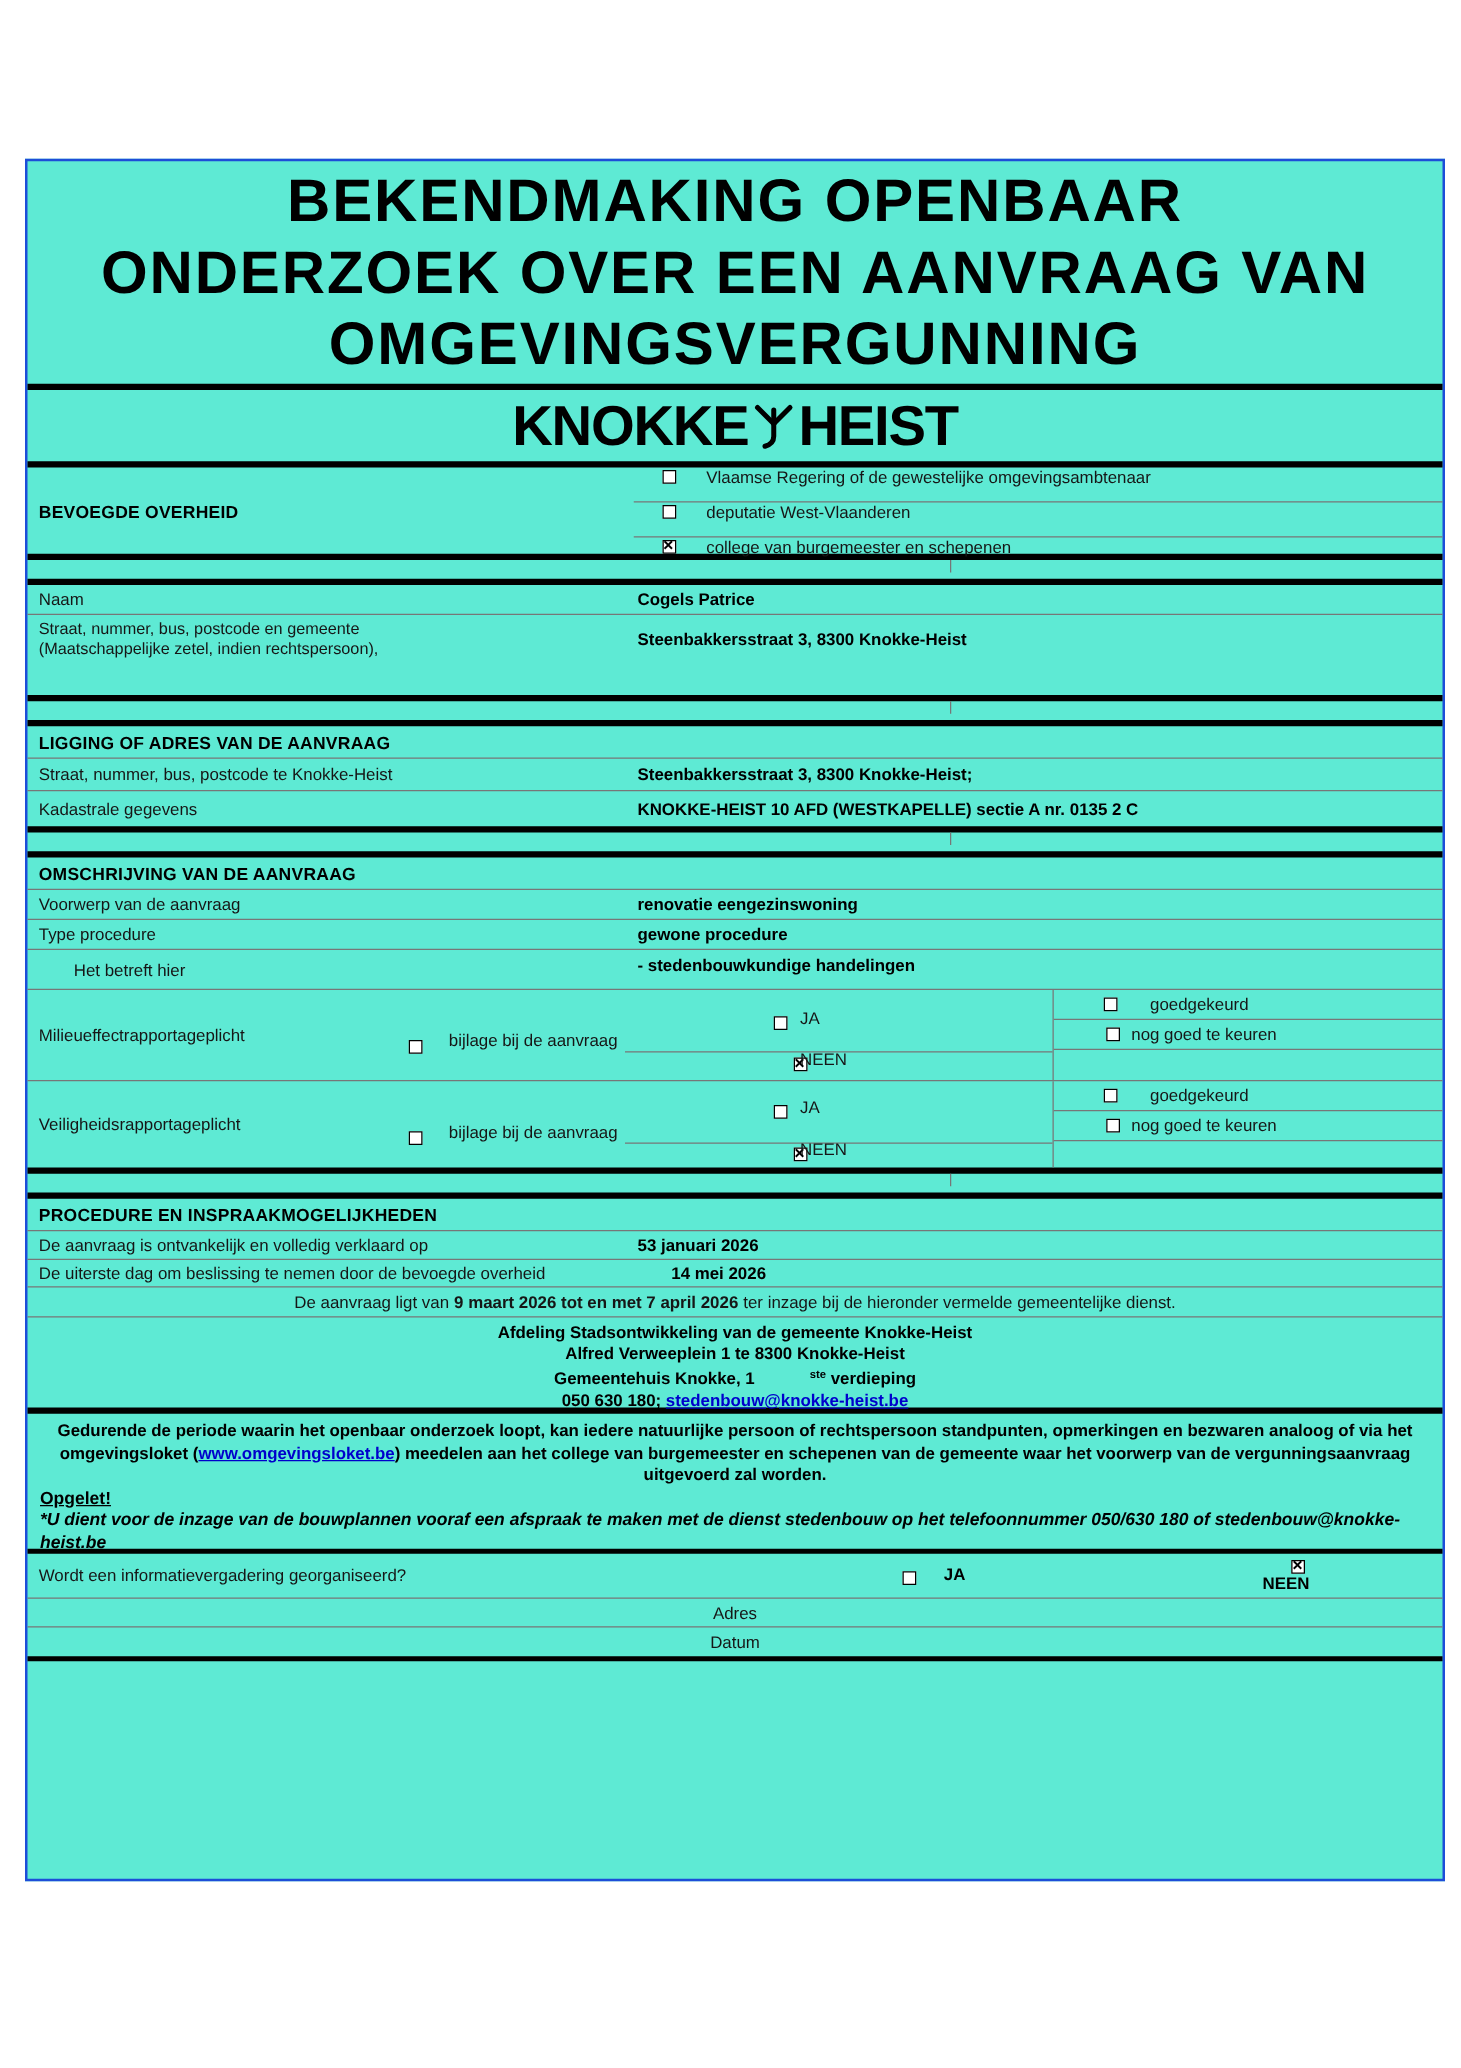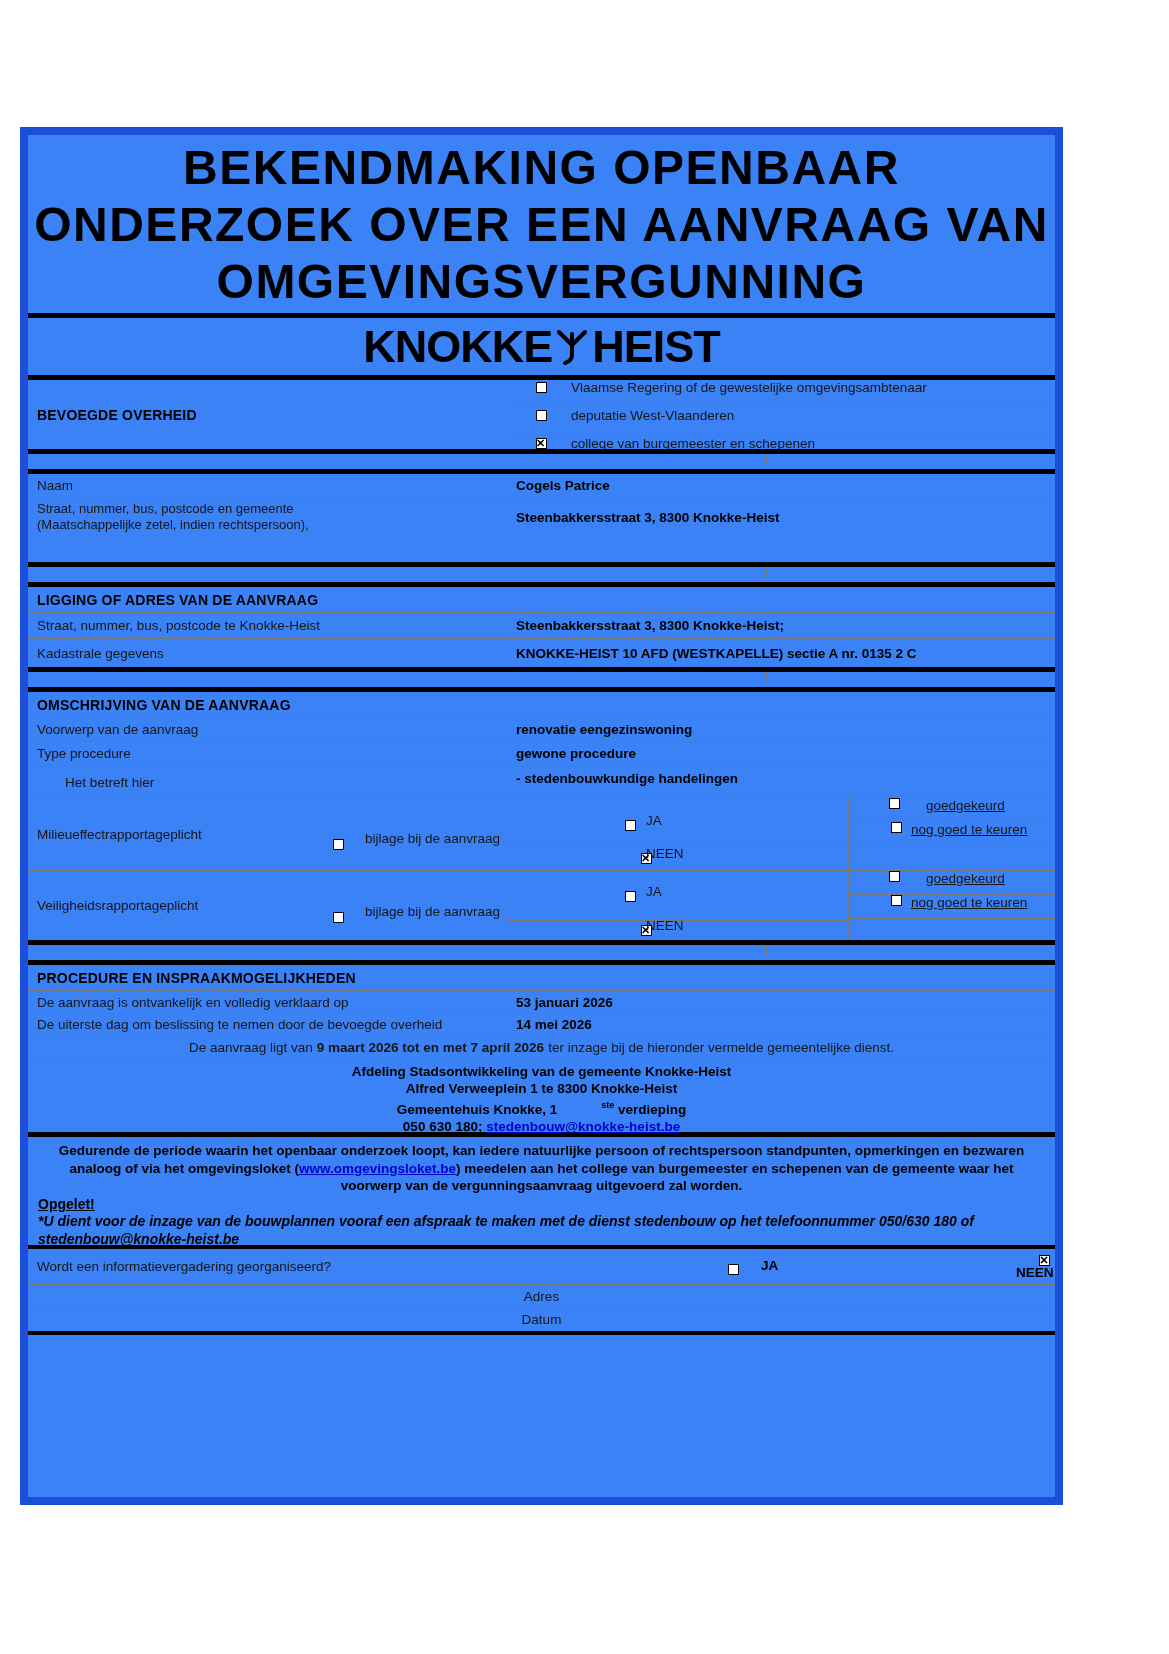--- a/index.html
+++ b/index.html
@@ -2,22 +2,22 @@
 <html style="--link: #0000cc;"><head>
 <meta charset="utf-8">
 <style>
   * { margin:0; padding:0; box-sizing:border-box; }
   html,body { background:#fff; }
   body {
     width:1169px; height:1654px; position:relative;
     font-family:"Liberation Sans", sans-serif; color:#161616;
   }
   .form {
-    position:absolute; left:20px; top:127px; width:1043px; height:1378px;
-    border:8px solid #1d4ed8; background:#3b82f6; display:flex; flex-direction:column;
+    position:absolute; left:20px; top:127px; width:1136px; height:1378px;
+    border:2px solid #1d4ed8; background:#5eead4; display:flex; flex-direction:column;
   }
   .sec { position:relative; width:100%; }
   .bb-thick { border-bottom:5px solid #000; }
 
   
   .title-sec { height:183px; display:flex; flex-direction:column; justify-content:center;
     align-items:center; text-align:center; }
   .title-line { font-size:48px; font-weight:700; letter-spacing:1.5px; line-height:57px; color:#000; }
 
   
@@ -61,30 +61,30 @@
   .omsch-sec .r3 .val { padding-top:5px; align-items:flex-start; }
 
   .rap-row { position:relative; width:100%; }
   .rap-row.milieu { height:72px; }
   .rap-row.veilig { height:70px; border-top:1px solid #777; }
   .rap-label { position:absolute; left:9px; top:0; bottom:0; display:flex; align-items:center; font-size:13.5px; }
   .abs { position:absolute; }
   .rap-txt { font-size:13.5px; }
   .hline { height:1px; background:#777; }
   .gk-col { position:absolute; left:820px; top:0; right:0; bottom:0; border-left:1px solid #777; }
-  .gk-row { height:24px; border-bottom:1px solid #777; display:flex; 
-    padding-left:40px; font-size:13.5px;text-decoration:underline; }
+  .gk-row { height:24px; border-bottom:1px solid #777; display:flex; align-items:center;
+    padding-left:40px; font-size:13.5px; }
   .gk-row .cb { margin-right:26px; }
   .gk-row.gk2 { padding-left:42px; }
   .gk-row.gk2 .cb { margin-right:9px; }
 
   
   .proc-sec { height:172px; }
   .proc-sec .r1 { height:23px; }
-  .proc-sec .r2 { height:22px; }
+  .proc-sec .r2 { height:22px;gap:27px; }
   .inzage-row { height:24px; display:flex; align-items:center; justify-content:center;
     font-size:13.5px; border-bottom:1px solid #777; }
   .inzage-row b { margin:0 4px; white-space:pre; }
   .contact { height:71px; text-align:center; font-weight:700; font-size:13.5px;
     line-height:17px; padding-top:3px; color:#000; }
   a.doclink { color:var(--link,#0000cc); text-decoration:underline; font-weight:700; }
 
   
   .bezwaar-sec { height:112px; border-bottom:4px solid #000; padding:5px 10px 0 10px; }
   .bezwaar-p { text-align:center; font-weight:700; font-size:13.5px; line-height:17.5px; color:#000; }

